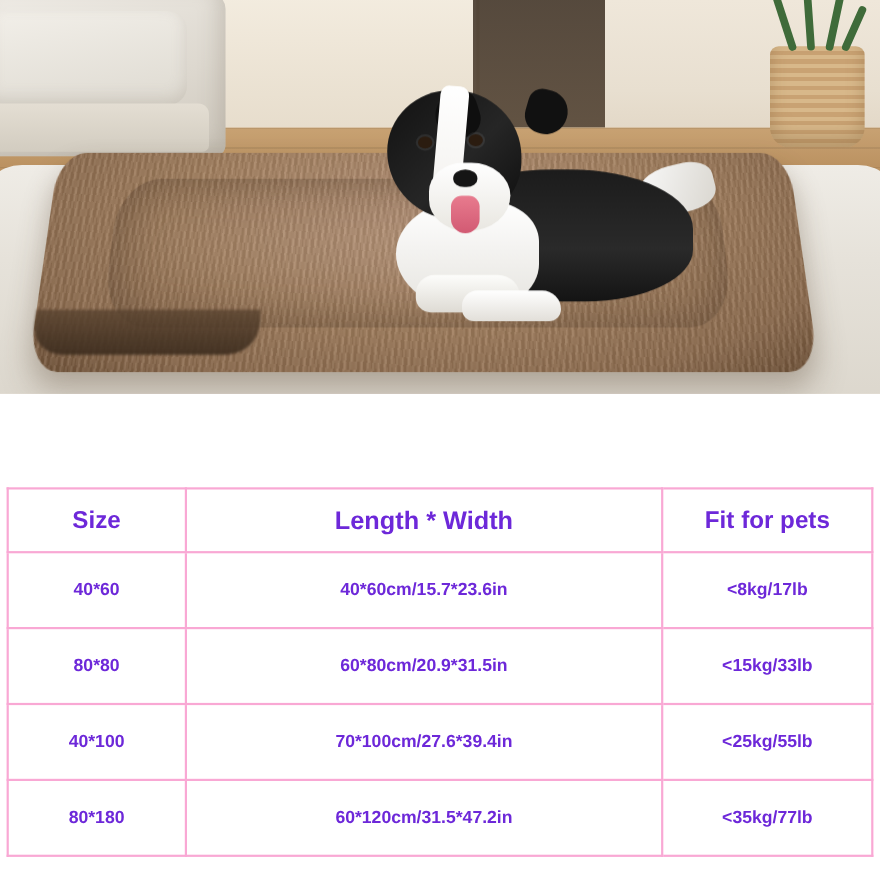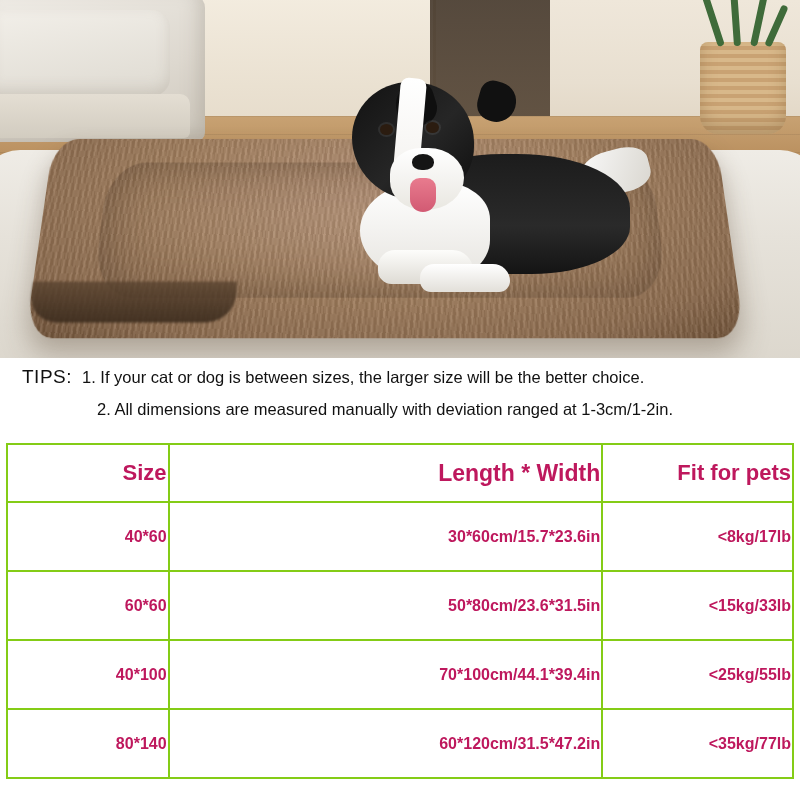--- a/index.html
+++ b/index.html
@@ -194,24 +194,24 @@
   .tips-line-2 { padding-left: 75px; margin-top: 8px; }
 
   
   .size-table {
     position: absolute; left: 6px; top: 443px;
     width: 788px;
     border-collapse: collapse;
     table-layout: fixed;
   }
   .size-table th, .size-table td {
-    border: 2px solid #84cc16;
-    text-align: right;
+    border: 2px solid #f9a8d4;
+    text-align: center;
     font-weight: bold;
-    color: #be185d;
+    color: #6d28d9;
   }
   .size-table th { height: 58px; font-size: 22px; }
   .size-table td { height: 69px; font-size: 16px; }
   .col-size { width: 155px; }
   .col-dim { width: 416px; }
   .col-fit { width: 183px; margin-left: 48px; }
   .size-table th.col-dim { font-size: 23px; }
 </style>
 </head>
 <body>
@@ -255,55 +255,46 @@
       </div>
       <div class="dog-blaze"></div>
       <div class="dog-muzzle"></div>
       <div class="dog-eye-l"></div>
       <div class="dog-eye-r"></div>
       <div class="dog-nose"></div>
       <div class="dog-tongue"></div>
     </div>
   </div>
 
-  <div class="tips">
-    <div class="tips-line">
-      <span class="tips-label">TIPS:</span>
-      <span class="tips-text">1. If your cat or dog is between sizes, the larger size will be the better choice.</span>
-    </div>
-    <div class="tips-line tips-line-2">
-      <span class="tips-text">2. All dimensions are measured manually with deviation ranged at 1-3cm/1-2in.</span>
-    </div>
-  </div>
 
   <table class="size-table">
     <thead>
       <tr>
         <th class="col-size">Size</th>
         <th class="col-dim">Length * Width</th>
         <th class="col-fit">Fit for pets</th>
       </tr>
     </thead>
     <tbody>
       <tr>
         <td class="col-size">40*60</td>
-        <td class="col-dim">30*60cm/15.7*23.6in</td>
+        <td class="col-dim">40*60cm/15.7*23.6in</td>
         <td class="col-fit">&lt;8kg/17lb</td>
       </tr>
       <tr>
-        <td class="col-size">60*60</td>
-        <td class="col-dim">50*80cm/23.6*31.5in</td>
+        <td class="col-size">80*80</td>
+        <td class="col-dim">60*80cm/20.9*31.5in</td>
         <td class="col-fit">&lt;15kg/33lb</td>
       </tr>
       <tr>
         <td class="col-size">40*100</td>
-        <td class="col-dim">70*100cm/44.1*39.4in</td>
+        <td class="col-dim">70*100cm/27.6*39.4in</td>
         <td class="col-fit">&lt;25kg/55lb</td>
       </tr>
       <tr>
-        <td class="col-size">80*140</td>
+        <td class="col-size">80*180</td>
         <td class="col-dim">60*120cm/31.5*47.2in</td>
         <td class="col-fit">&lt;35kg/77lb</td>
       </tr>
     </tbody>
   </table>
 
 </div>
 
 </body></html>

